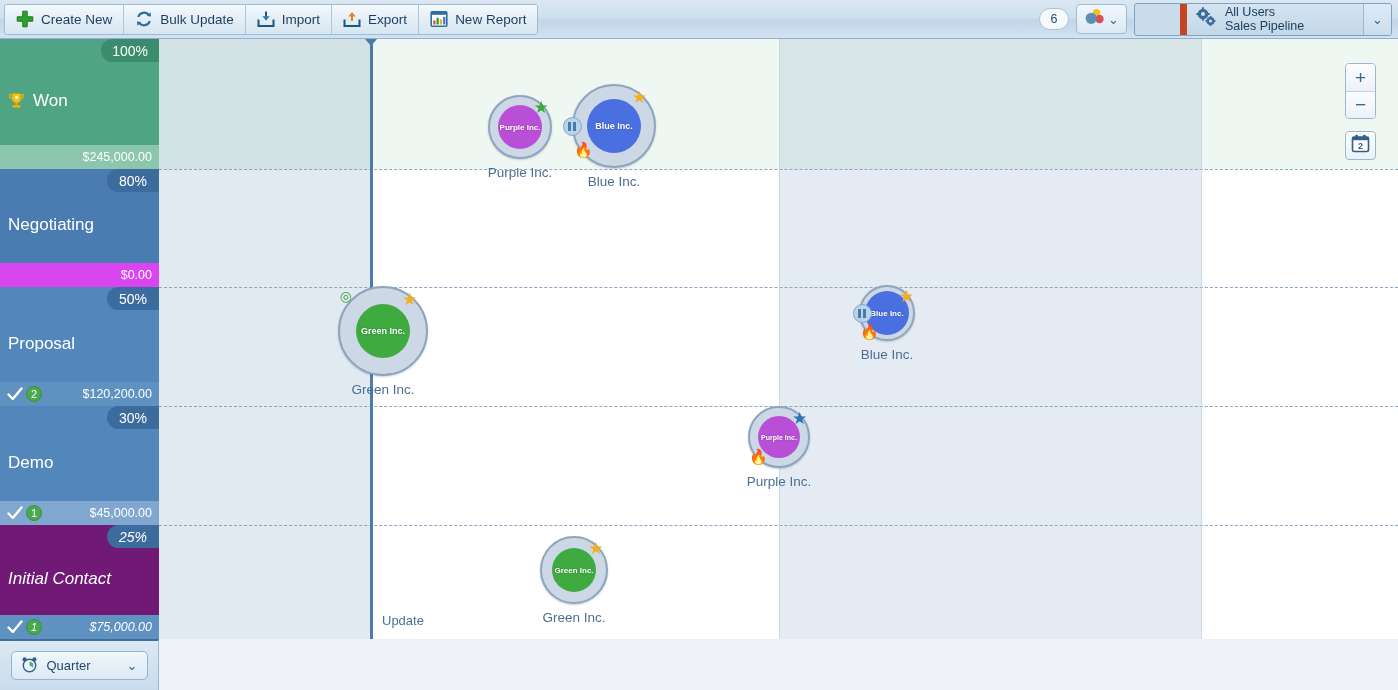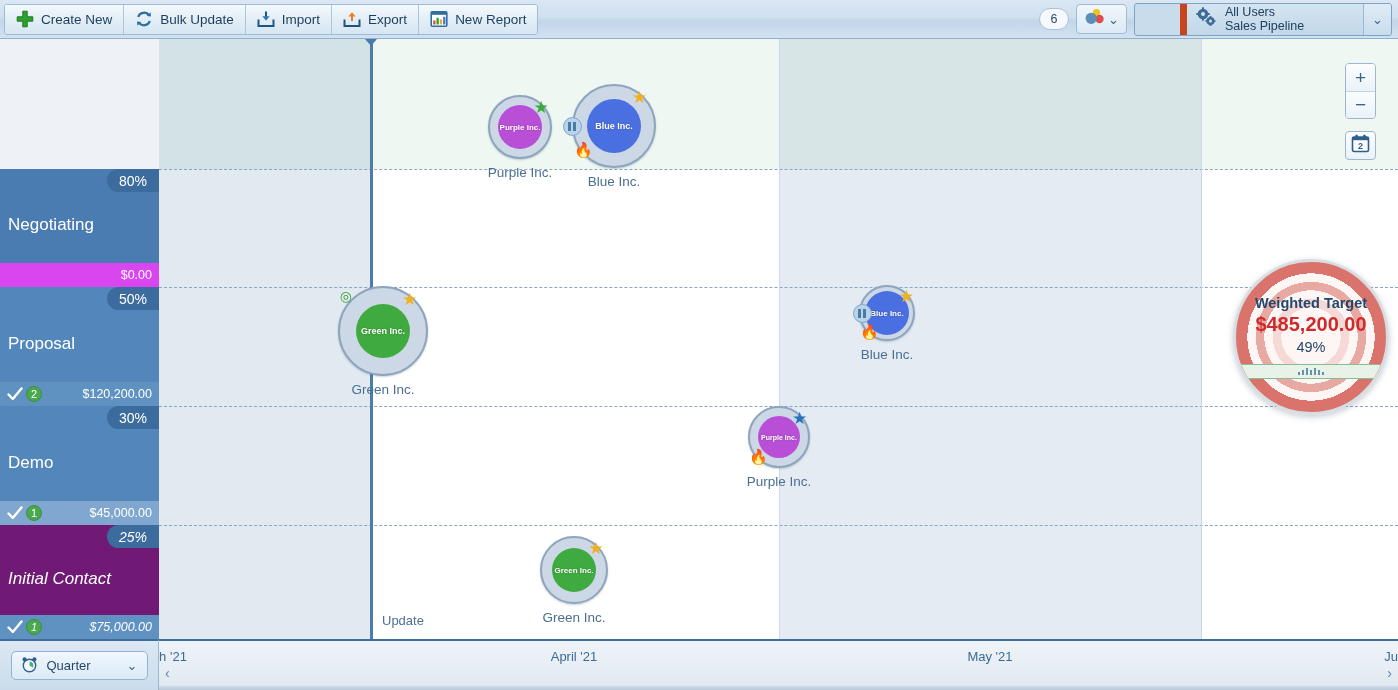--- a/index.html
+++ b/index.html
@@ -275,20 +275,37 @@
         <div class="pipeline-caret">
           <span class="chev">⌄</span>
         </div>
       </div>
     </div>
   </div>
 
   <div id="body">
 
     <div id="rail">
+        <div class="stage" style="top: 0px; height: 130px; background: rgb(79, 165, 131);">
+          <div class="stage-pct" style="background:#3a8c6d">100%</div>
+          <div class="stage-name" style="top:52px">
+            <span class="ico"><svg width="17" height="17" viewBox="0 0 17 17">
+                <path d="M4 1.5h9v5a4.5 4.5 0 0 1-9 0z" fill="#f2c21c" stroke="#c99a0c" stroke-width=".8"></path>
+                <path d="M7.4 10.5h2.2v3H7.4z" fill="#e0b018"></path>
+                <rect x="4.6" y="13.3" width="7.8" height="2.2" rx=".7" fill="#f2c21c" stroke="#c99a0c" stroke-width=".7"></rect>
+                <circle cx="8.5" cy="5.3" r="1.6" fill="#fff7d0"></circle>
+                <path d="M4 2.6H1.8v1.8a2.6 2.6 0 0 0 2.2 2.4" fill="none" stroke="#e0b018" stroke-width="1.3"></path>
+                <path d="M13 2.6h2.2v1.8a2.6 2.6 0 0 1-2.2 2.4" fill="none" stroke="#e0b018" stroke-width="1.3"></path>
+              </svg></span>
+            <span>Won</span>
+          </div>
+          <div class="stage-foot" style="background:#8cc7ad">
+            <span class="foot-amt">$245,000.00</span>
+          </div>
+        </div>
         <div class="stage" style="top: 130px; height: 118px; background: rgb(75, 124, 177);">
           <div class="stage-pct" style="background:#3c6b9e">80%</div>
           <div class="stage-name" style="top:46px">
             <span>Negotiating</span>
           </div>
           <div class="stage-foot" style="background:#d946ef">
             <span class="foot-amt">$0.00</span>
           </div>
         </div>
         <div class="stage" style="top: 248px; height: 119px; background: rgb(83, 135, 187);">
@@ -422,65 +439,32 @@
             <div class="deal-label" style="top:82px">Purple Inc.</div>
           </div>
           <div class="deal" style="left: 367px; top: 483px; width: 96px; height: 122px;">
             <div class="halo" style="left:14px;top:14px;width:68px;height:68px"></div>
             <div class="core" style="left: 26px; top: 26px; width: 44px; height: 44px; background: rgb(63, 170, 63); font-size: 8px;">Green Inc.</div>
             <span class="star" style="left:62.28px;top:18.08px;color:#f2b01c">★</span>
             <div class="deal-label" style="top:88px">Green Inc.</div>
           </div>
         </div>
 
-      <div id="wtarget" style="left: 1074px; top: 220px; width: 156px; height: 156px;">
-        <div id="wt-inner">
-          <div id="wt-title">Weighted Target</div>
-          <div id="wt-amount" style="color: rgb(207, 43, 43);">$485,200.00</div>
-          <div id="wt-pct">49%</div>
-          <div id="wt-bar">
-            <span class="grip">
-              <i style="height:3px"></i>
-                <i style="height:5px"></i>
-                <i style="height:7px"></i>
-              <i style="height:5px"></i>
-                <i style="height:7px"></i>
-                <i style="height:5px"></i>
-                <i style="height:3px"></i>
-            </span>
-          </div>
-        </div>
-      </div>
 
       <div id="zoomctl">
         <div class="zbtn">+</div>
         <div class="zbtn">−</div>
       </div>
       <div id="calbtn">
         <span>
           <svg width="19" height="19" viewBox="0 0 19 19">
             <rect x="1.5" y="3" width="16" height="14.5" rx="1.6" fill="#fdfdfd" stroke="#2f5f8c" stroke-width="1.6"></rect>
             <rect x="1.5" y="3" width="16" height="3.2" fill="#2f5f8c"></rect>
             <rect x="4.3" y="0.7" width="2.6" height="3.6" rx="1" fill="#2f5f8c"></rect>
             <rect x="12.1" y="0.7" width="2.6" height="3.6" rx="1" fill="#2f5f8c"></rect>
             <text x="9.5" y="15" font-size="9" font-weight="bold" fill="#2f5f8c" text-anchor="middle" font-family="Liberation Sans, sans-serif">2</text>
           </svg>
         </span>
       </div>
     </div>
 
-    <div id="timeline">
-      <div id="tl-inner">
-          <div class="tl-seg" style="left: 0px; width: 60px;"></div>
-          <div class="tl-label" style="left: 14px;">h '21</div>
-          <div class="tl-seg" style="left: 60px; width: 620px;"></div>
-          <div class="tl-label" style="left: 415px;">April '21</div>
-          <div class="tl-seg" style="left: 680px; width: 540px;"></div>
-          <div class="tl-label" style="left: 831px;">May '21</div>
-          <div class="tl-seg" style="left: 1220px; width: 19px;"></div>
-          <div class="tl-label" style="left: 1232px;">Ju</div>
-        </div>
-      <div class="tl-arrow" style="left:6px">‹</div>
-      <div class="tl-arrow" style="right:6px">›</div>
-      <div id="tl-bottom"></div>
-    </div>
   </div>
 </div>
 
 </body></html>

